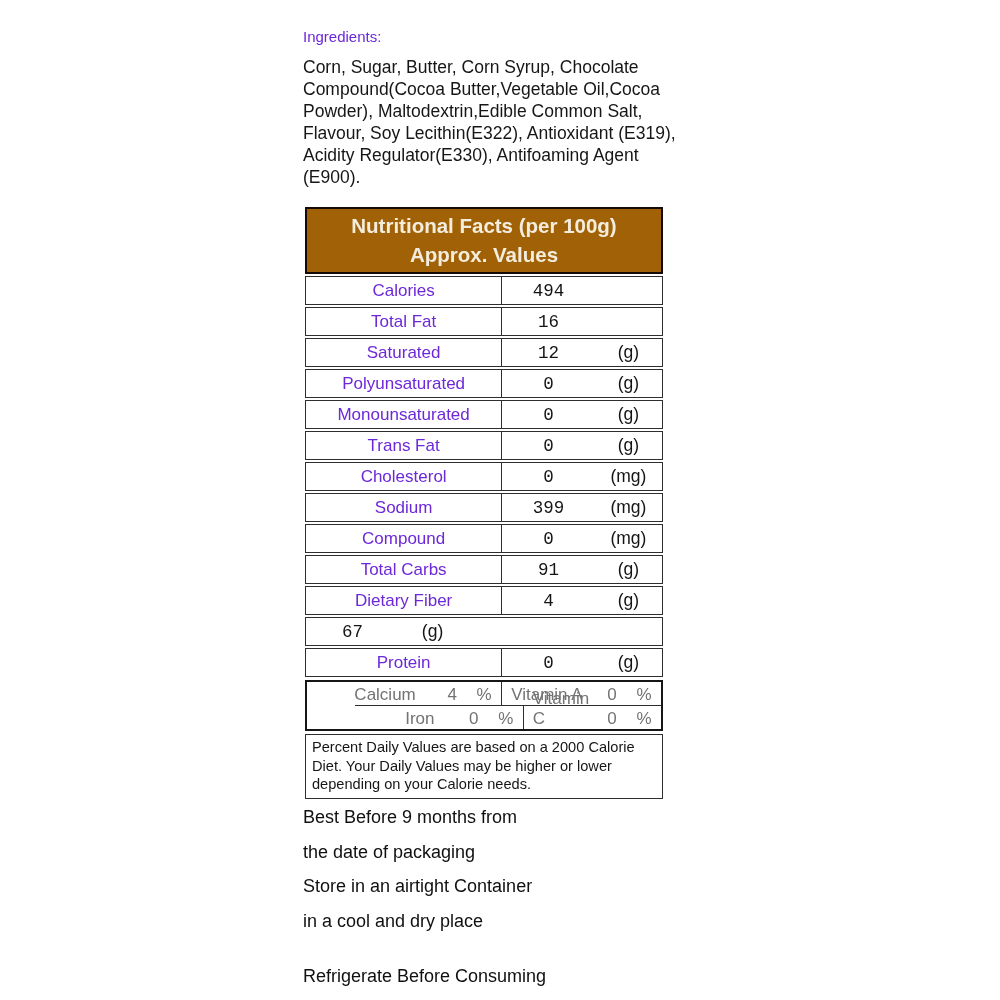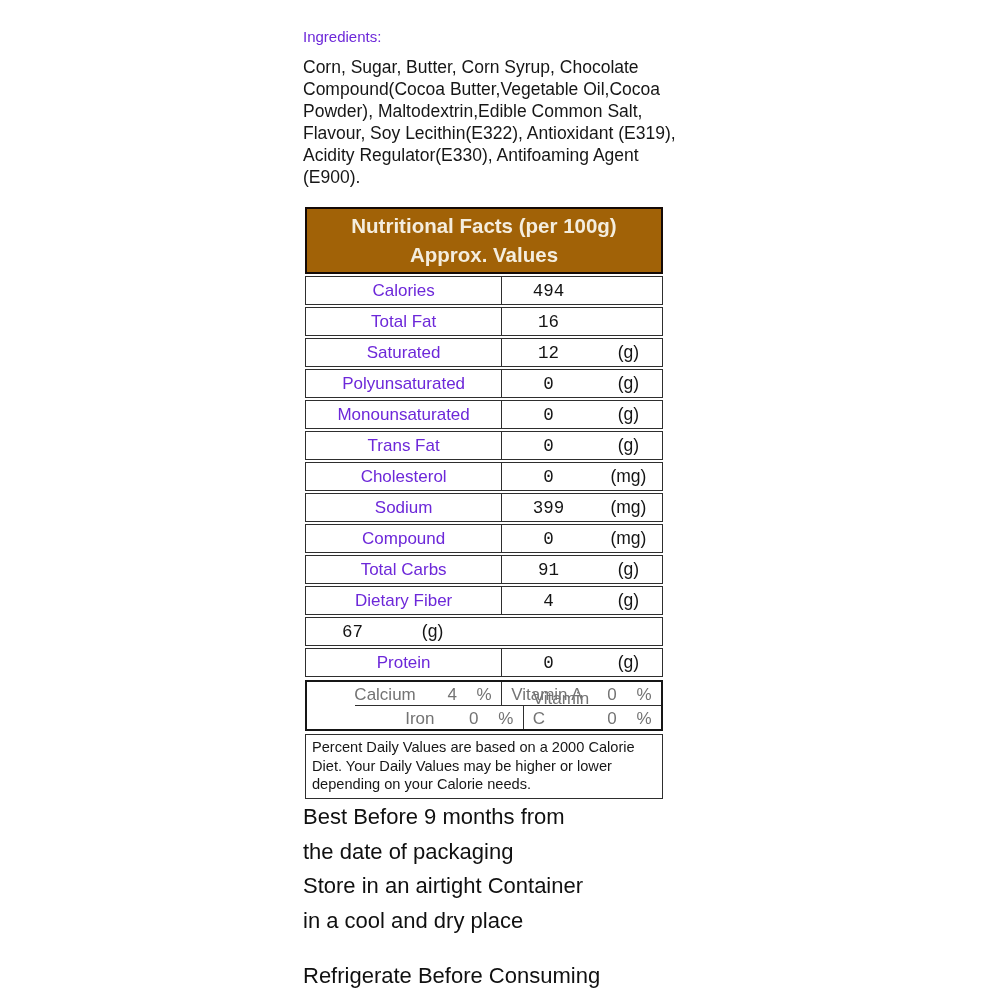--- a/index.html
+++ b/index.html
@@ -82,21 +82,21 @@
     margin-top: 3px;
     font-size: 14.6px;
     line-height: 18.5px;
     padding: 3px 6px 4px 6px;
     color: #161616;
   }
 
   
   .storage {
     position: absolute; left: 303px; top: 800px; width: 420px;
-    font-size: 22px; line-height: 34.5px; color: #101010;
+    font-size: 18px; line-height: 34.5px; color: #101010;
   }
   .storage .line { white-space: nowrap; }
   .storage .line.last { margin-top: 21px; }
 </style>
 </head>
 <body>
 
 <div class="page">
 
   <section class="ingredients">

